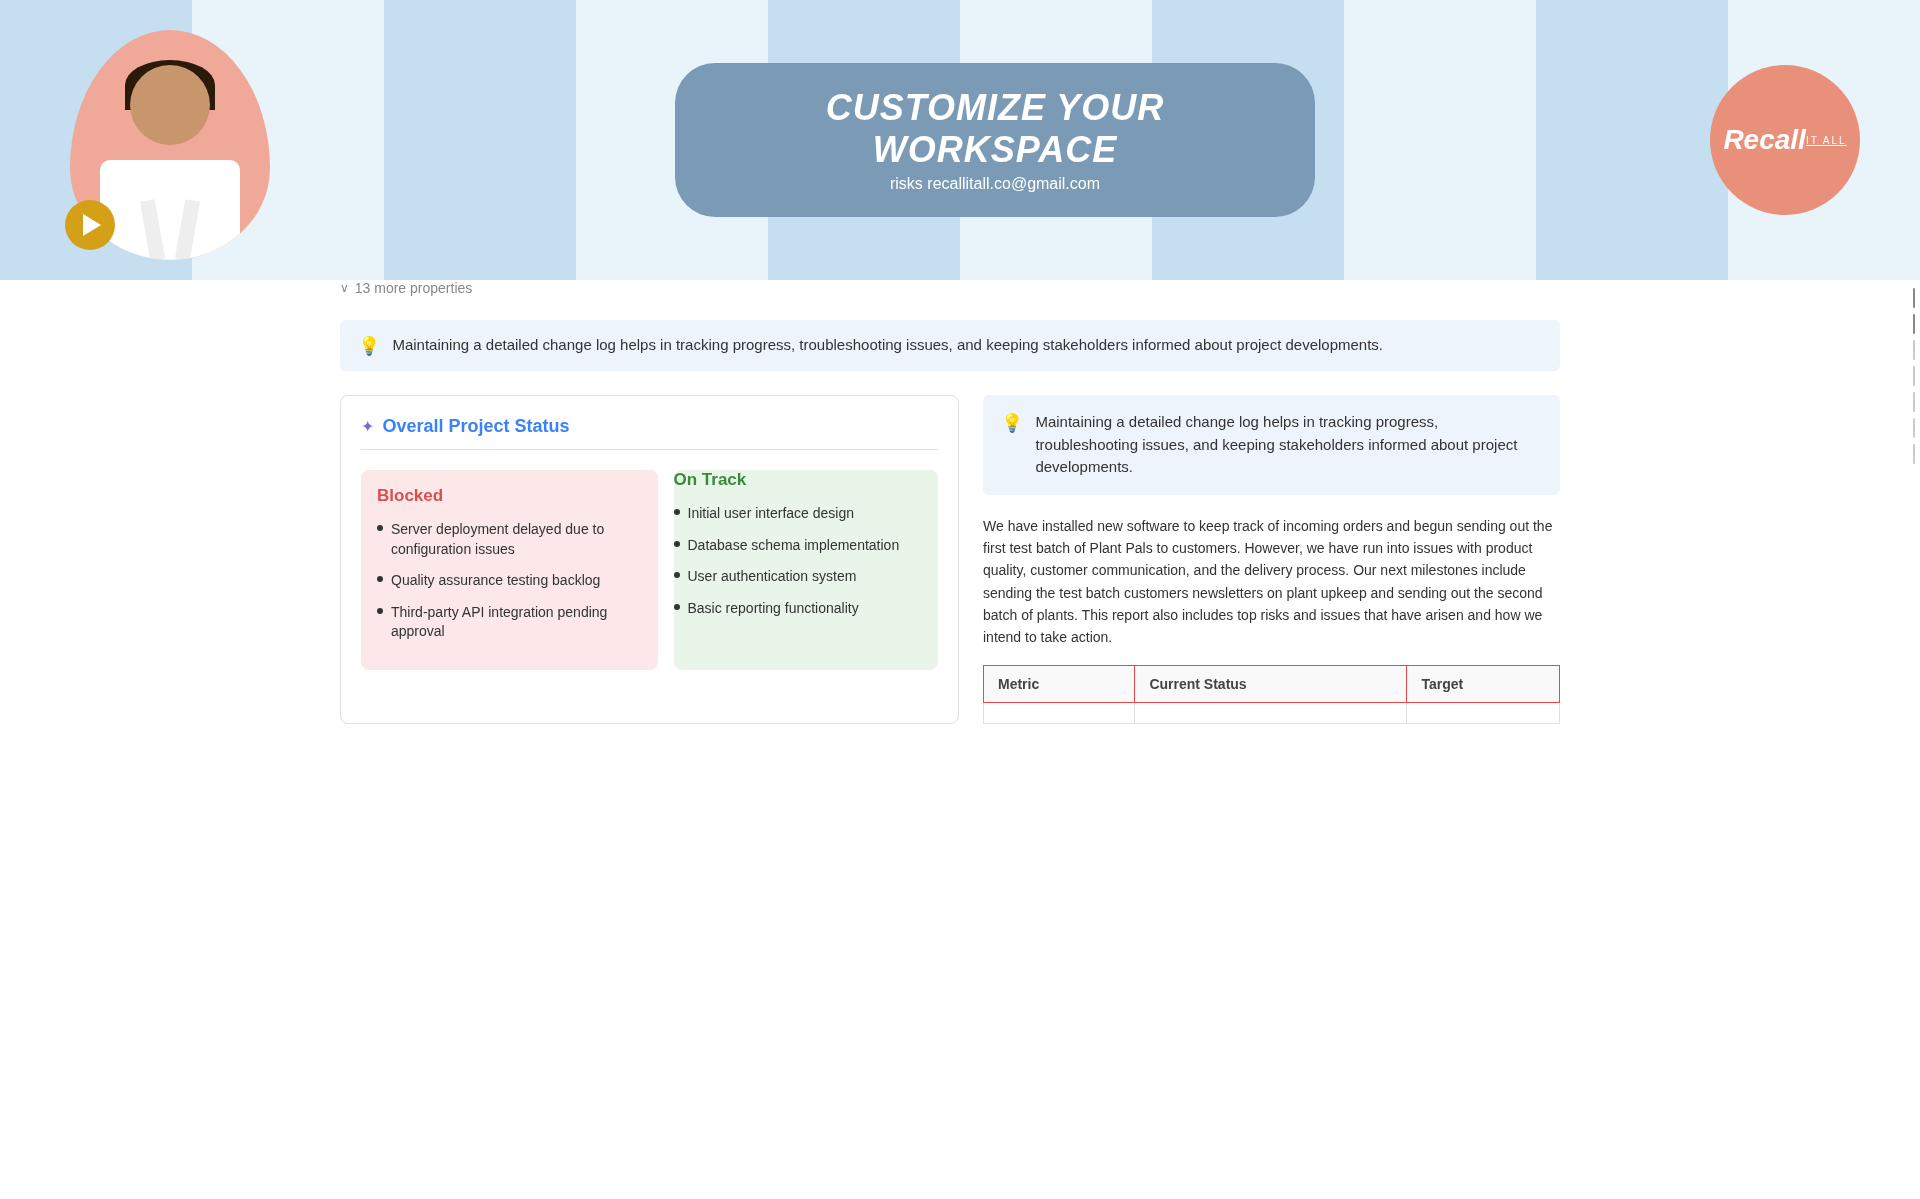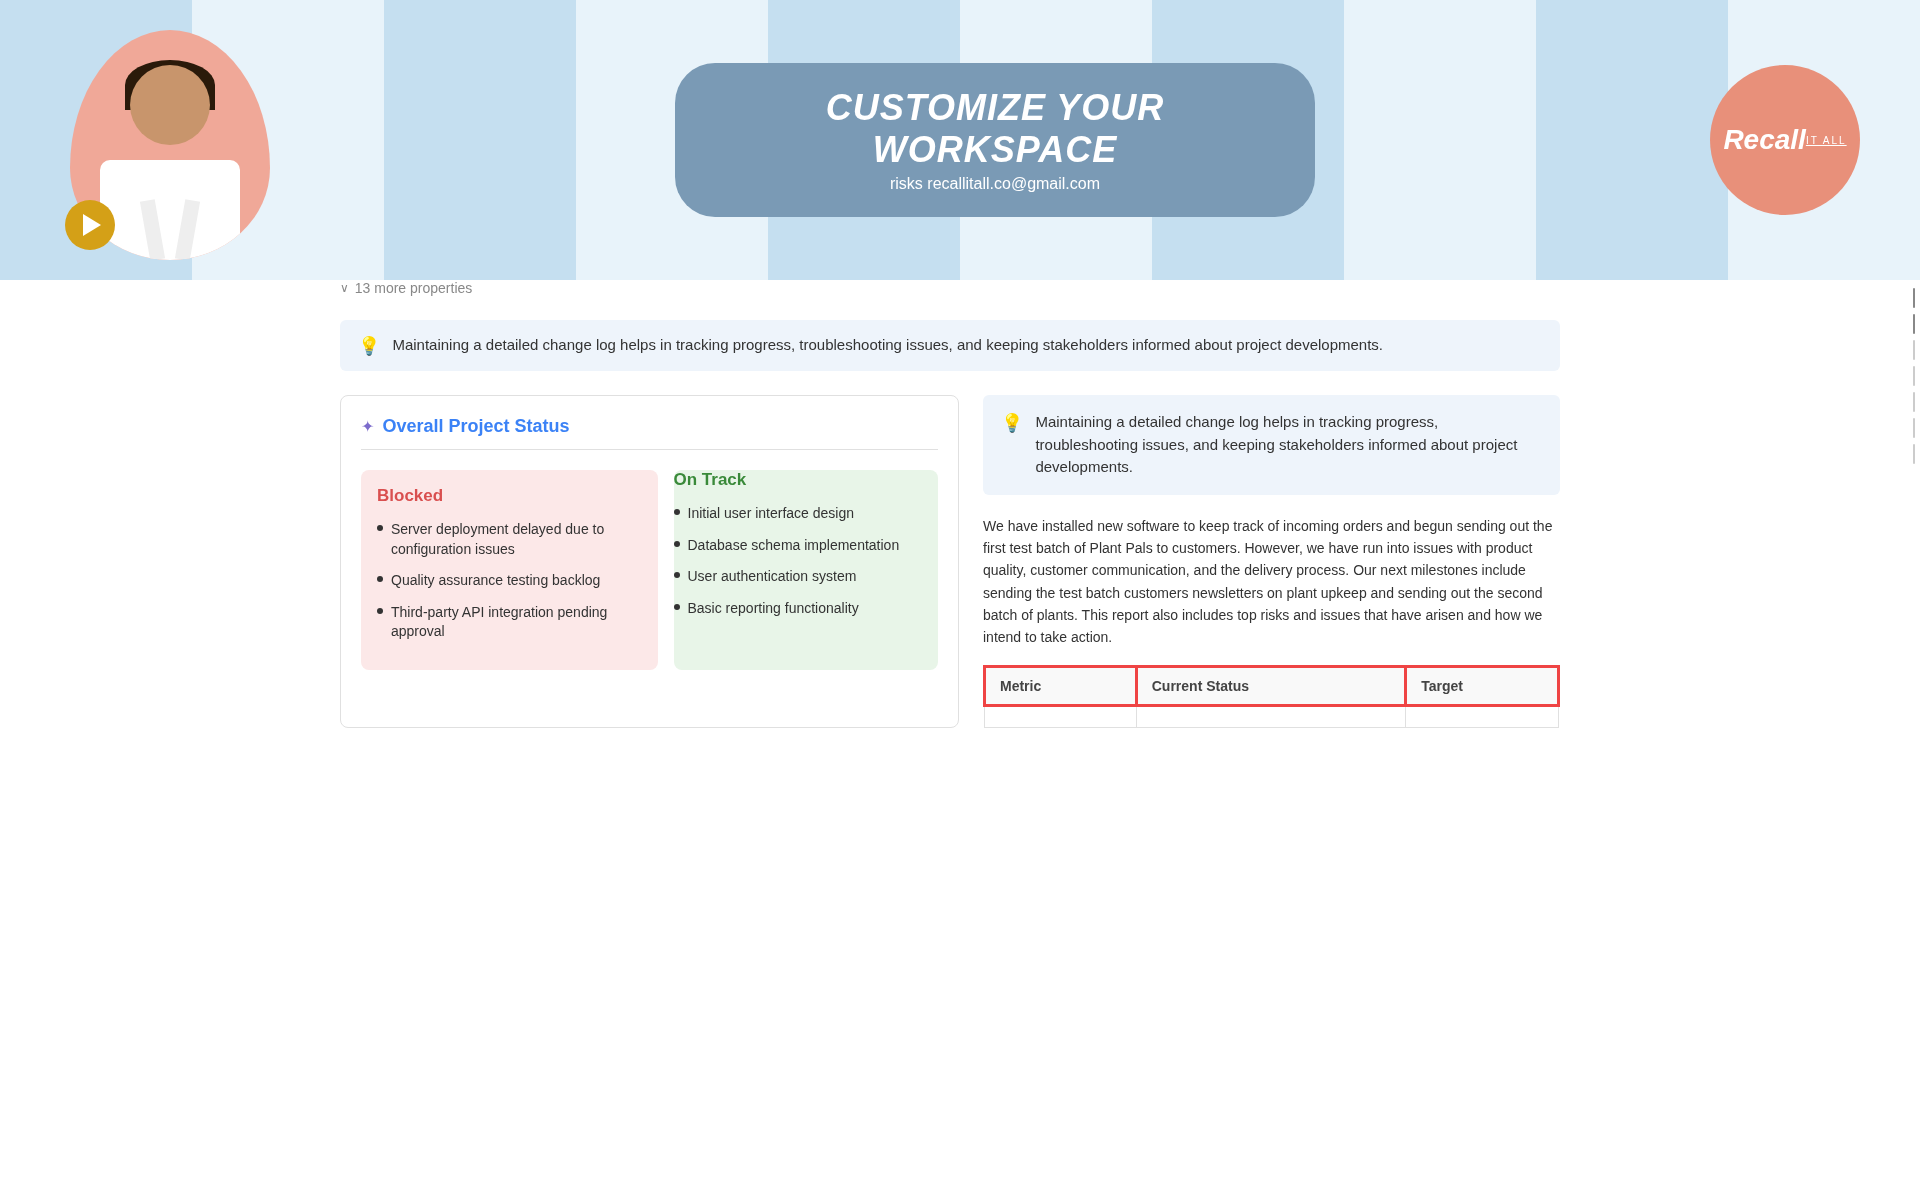--- a/index.html
+++ b/index.html
@@ -329,21 +329,21 @@
       width: 100%;
       border-collapse: collapse;
       font-size: 14px;
     }
     .metrics-table th {
       background: #f9f9f9;
       padding: 10px 14px;
       text-align: left;
       font-weight: 600;
       color: #444;
-      border: 3px solid #ef4444;
+      border: 1px solid #ef4444;
     }
     .metrics-table td {
       padding: 10px 14px;
       border: 1px solid #e0e0e0;
       color: #333;
     }
     .metrics-table tr:nth-child(even) td {
       background: #fafafa;
     }
 

